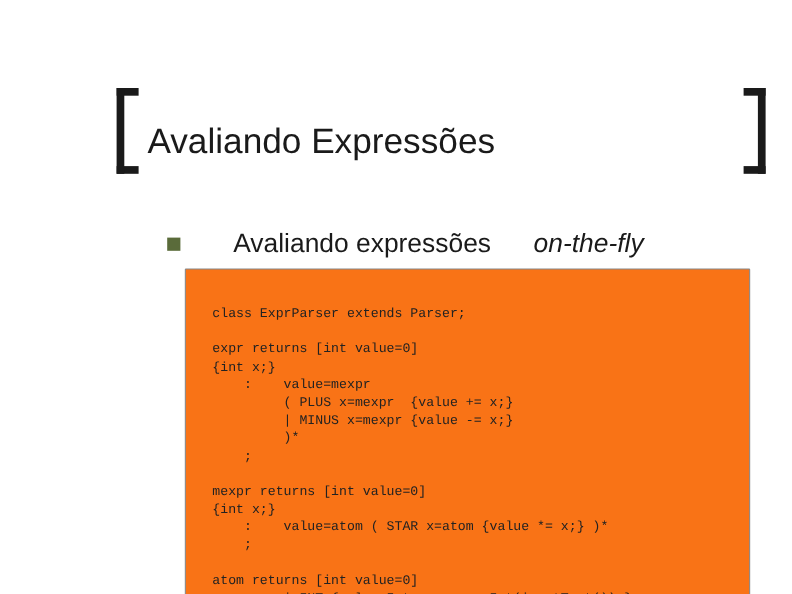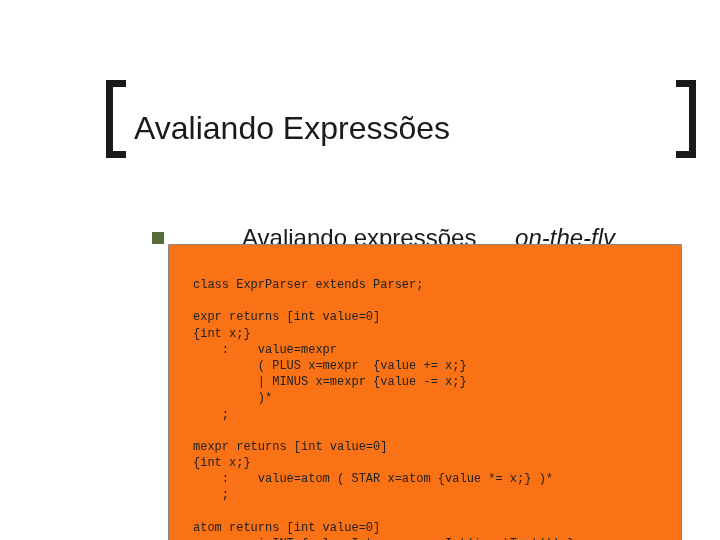--- a/index.html
+++ b/index.html
@@ -32,24 +32,24 @@
     position: absolute;
     left: 86px;
     top: 62px;
     font-size: 32px;
     color: #1a1a1a;
     font-weight: 400;
   }
   .bullet-row {
     position: absolute;
     left: 88px;
-    top: 160px;
+    top: 144px;
     display: flex;
     align-items: center;
-    gap: 30px;
+    gap: 0;
   }
   .bullet {
     width: 12px;
     height: 12px;
     background: #5a6b3a;
     flex-shrink: 0;
   }
   .subtitle {
     font-size: 24px;
     color: #1a1a1a;

